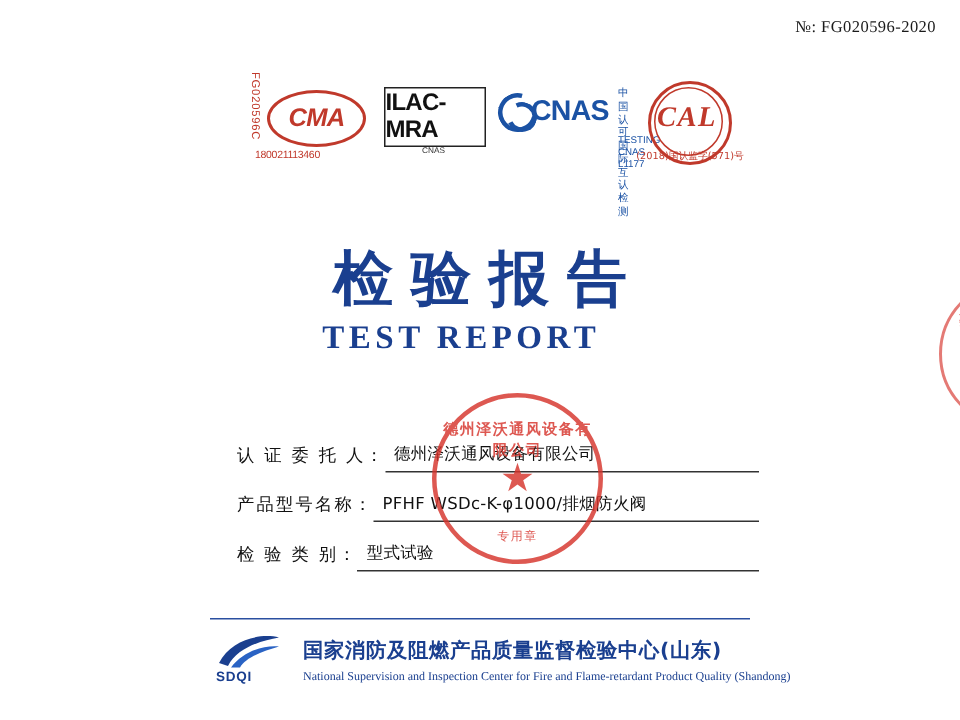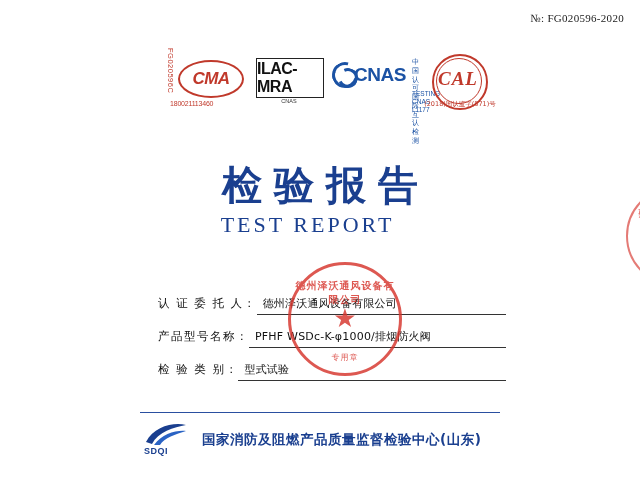--- a/index.html
+++ b/index.html
@@ -241,21 +241,21 @@
     letter-spacing: 12px;
     text-indent: 12px;
   }
   .title-en {
     position: absolute;
     top: 212px;
     left: 0;
     width: 612px;
     text-align: center;
     font-family: "Liberation Serif", serif;
-    font-weight: normal;
+    font-weight: bold;
     font-size: 22px;
     color: #1a3f8f;
     letter-spacing: 3px;
     text-indent: 3px;
   }
   
   .fields {
     position: absolute;
     top: 282px;
     left: 158px;
@@ -494,16 +494,17 @@
   <div class="footer">
     <div class="sdqi-logo">
       <svg class="sdqi-swoosh" viewBox="0 0 44 24" aria-hidden="true">
         <path d="M2 20 C10 4, 30 0, 42 3 C30 5, 14 10, 8 22 Z" fill="#1a3f8f"></path>
         <path d="M10 23 C18 12, 32 8, 42 9 C32 12, 20 16, 16 23 Z" fill="#2a63c4"></path>
       </svg>
       <div class="sdqi-label">SDQI</div>
     </div>
     <div class="footer-texts">
       <div class="footer-cn">国家消防及阻燃产品质量监督检验中心(山东)</div>
+      <div class="footer-en">National Supervision and Inspection Center for Fire and Flame-retardant Product Quality (Shandong)</div>
     </div>
   </div>
 
 </div>
 
 </body></html>

